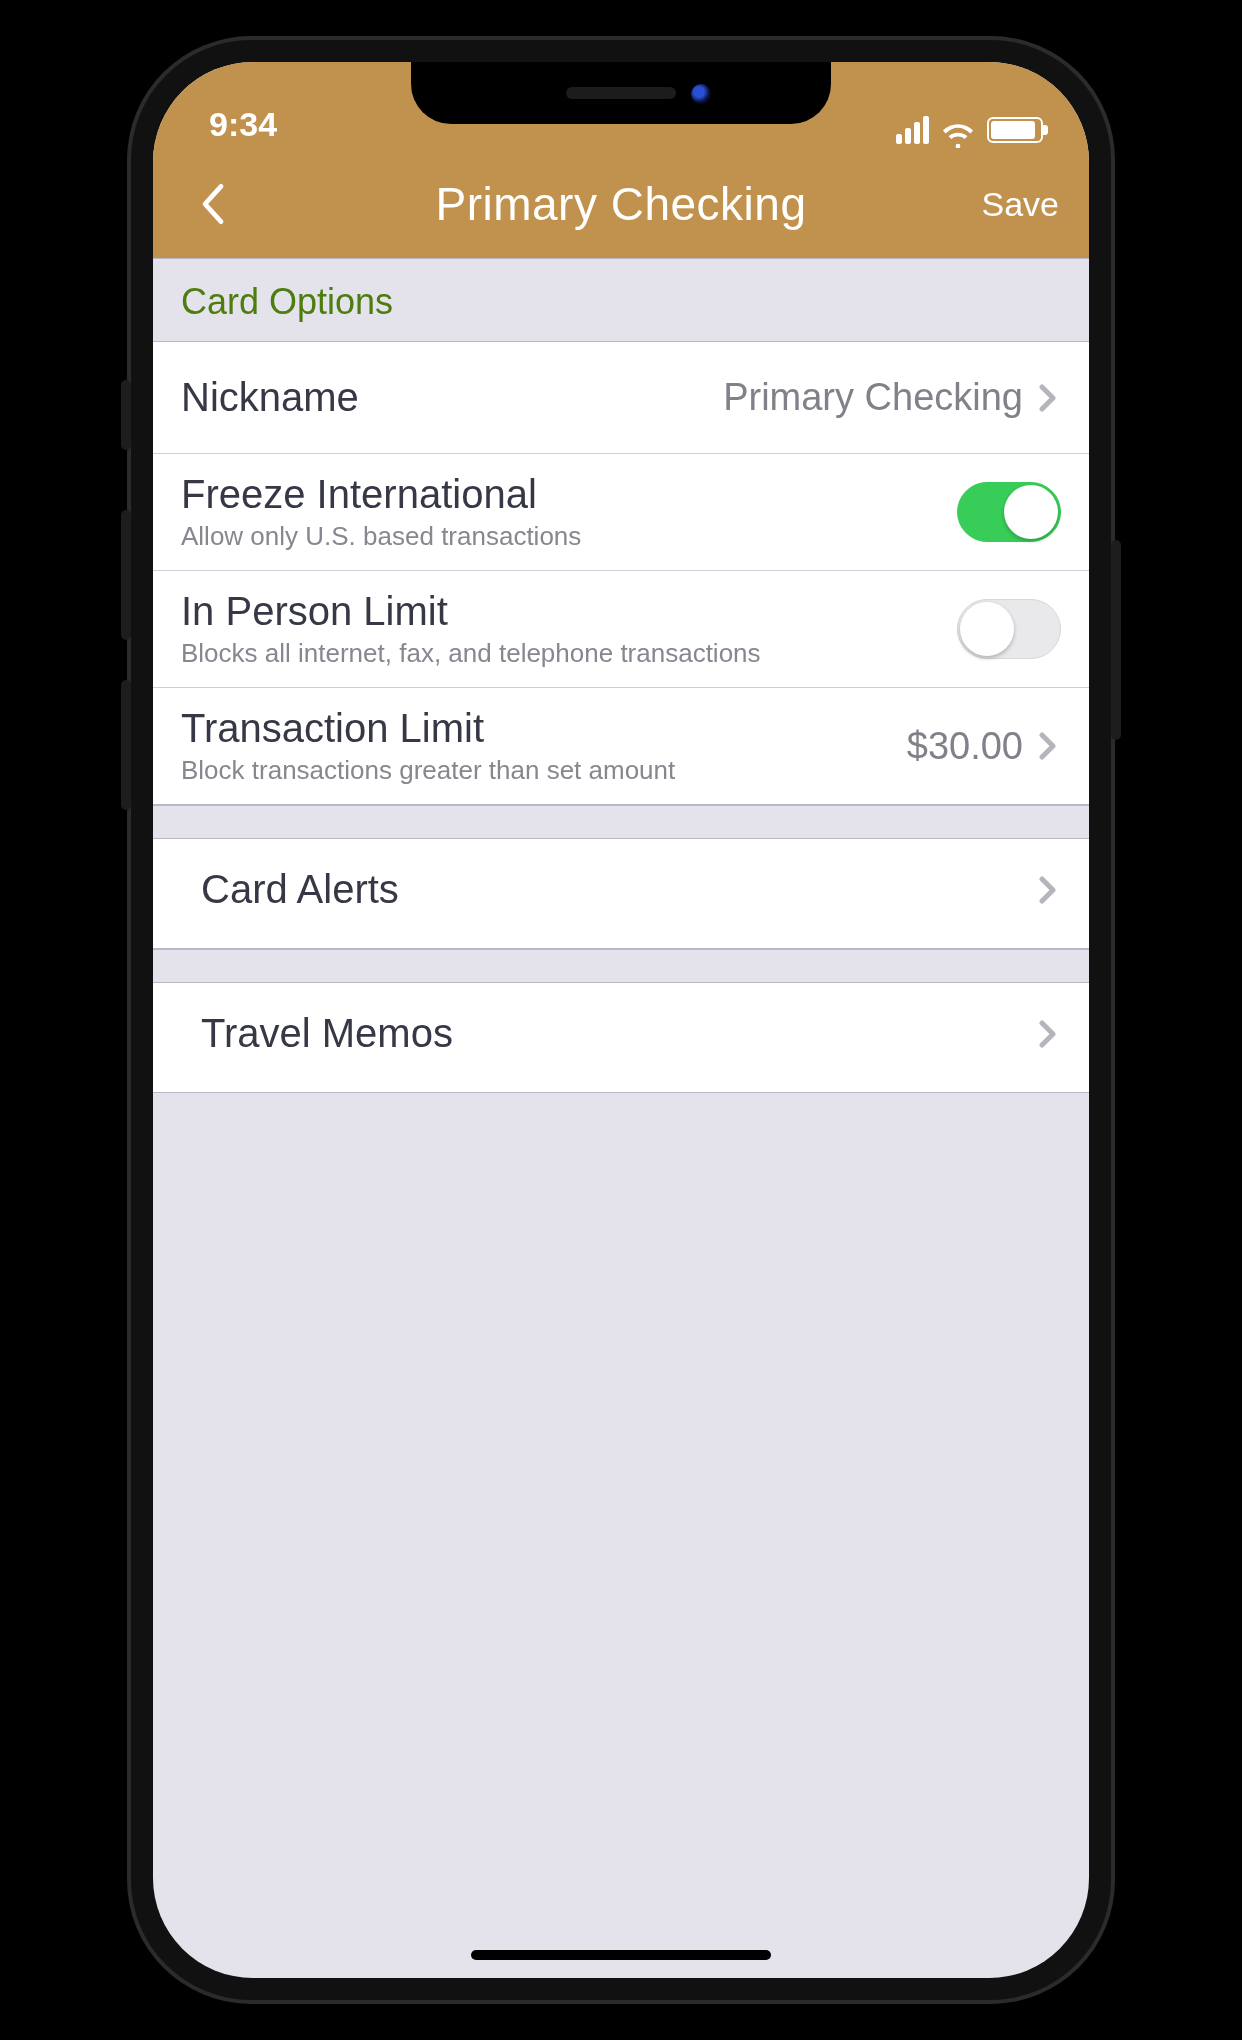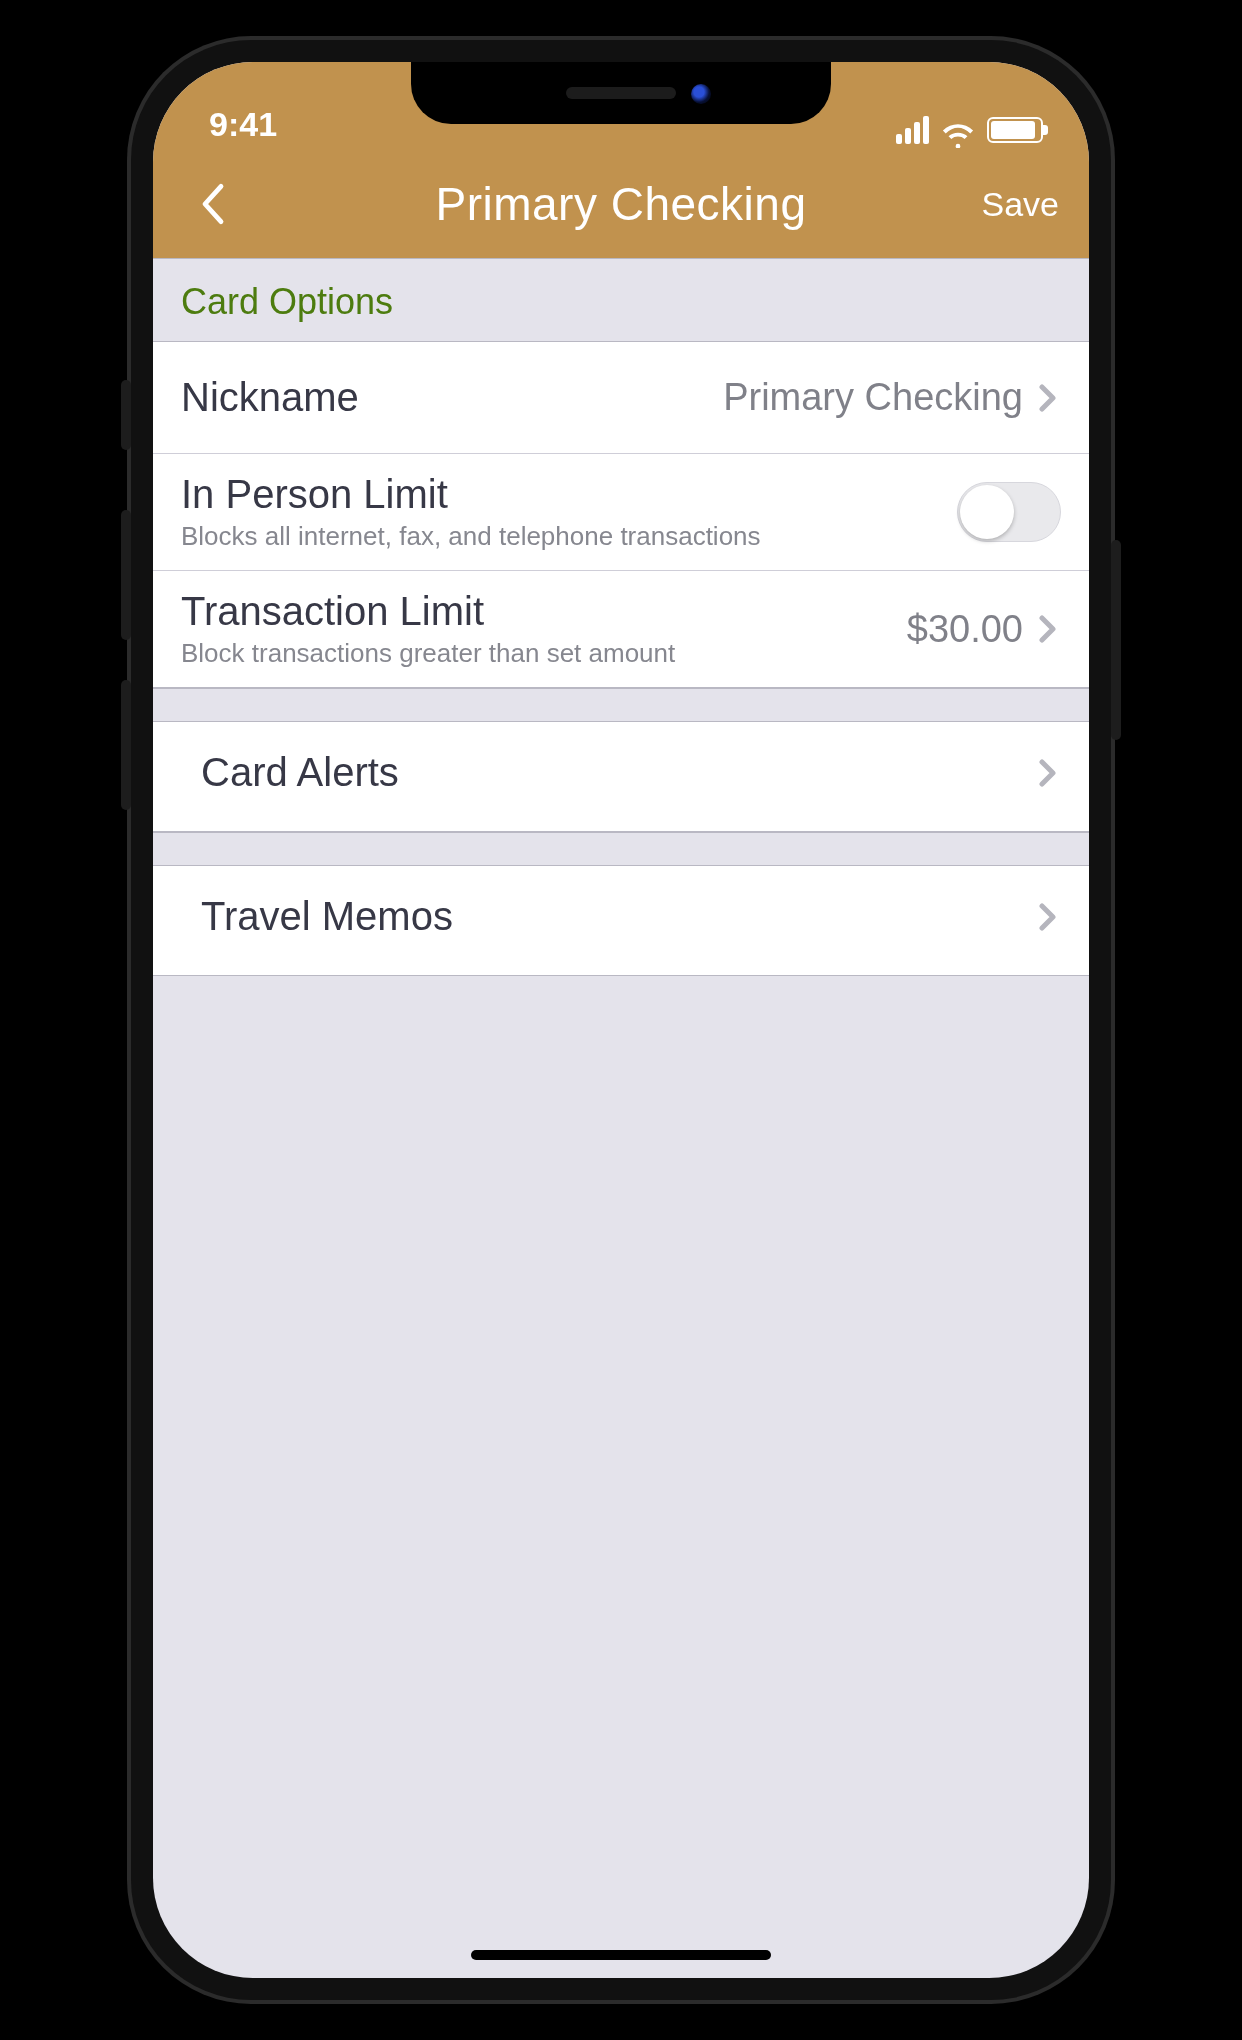--- a/index.html
+++ b/index.html
@@ -186,21 +186,21 @@
   <div class="side-btn side-right"></div>
 
   <div class="screen">
     <div class="notch">
       <div class="speaker"></div>
       <div class="cam"></div>
     </div>
 
     <div class="header-zone">
       <div class="status-bar">
-        <div class="time">9:41</div>
+        <div class="time">9:34</div>
         <div class="spacer"></div>
         <div class="status-icons">
           <div class="cell-bars">
             <span></span>
               <span></span>
               <span></span>
               <span></span>
           </div>
           <div class="wifi">
             <svg viewBox="0 0 36 26">
@@ -234,20 +234,29 @@
         </div>
         <div class="value">Primary Checking</div>
         <div class="chevron">
           <svg viewBox="0 0 28 28">
               <polyline points="9,3 20,14 9,25"></polyline>
             </svg>
         </div>
       </div>
 
 
+      <div class="row">
+        <div class="texts">
+          <div class="title">Freeze International</div>
+          <div class="sub">Allow only U.S. based transactions</div>
+        </div>
+        <div class="toggle on">
+            <div class="knob"></div>
+          </div>
+      </div>
 
       <div class="row">
         <div class="texts">
           <div class="title">In Person Limit</div>
           <div class="sub">Blocks all internet, fax, and telephone transactions</div>
         </div>
         <div class="toggle">
             <div class="knob"></div>
           </div>
       </div>

